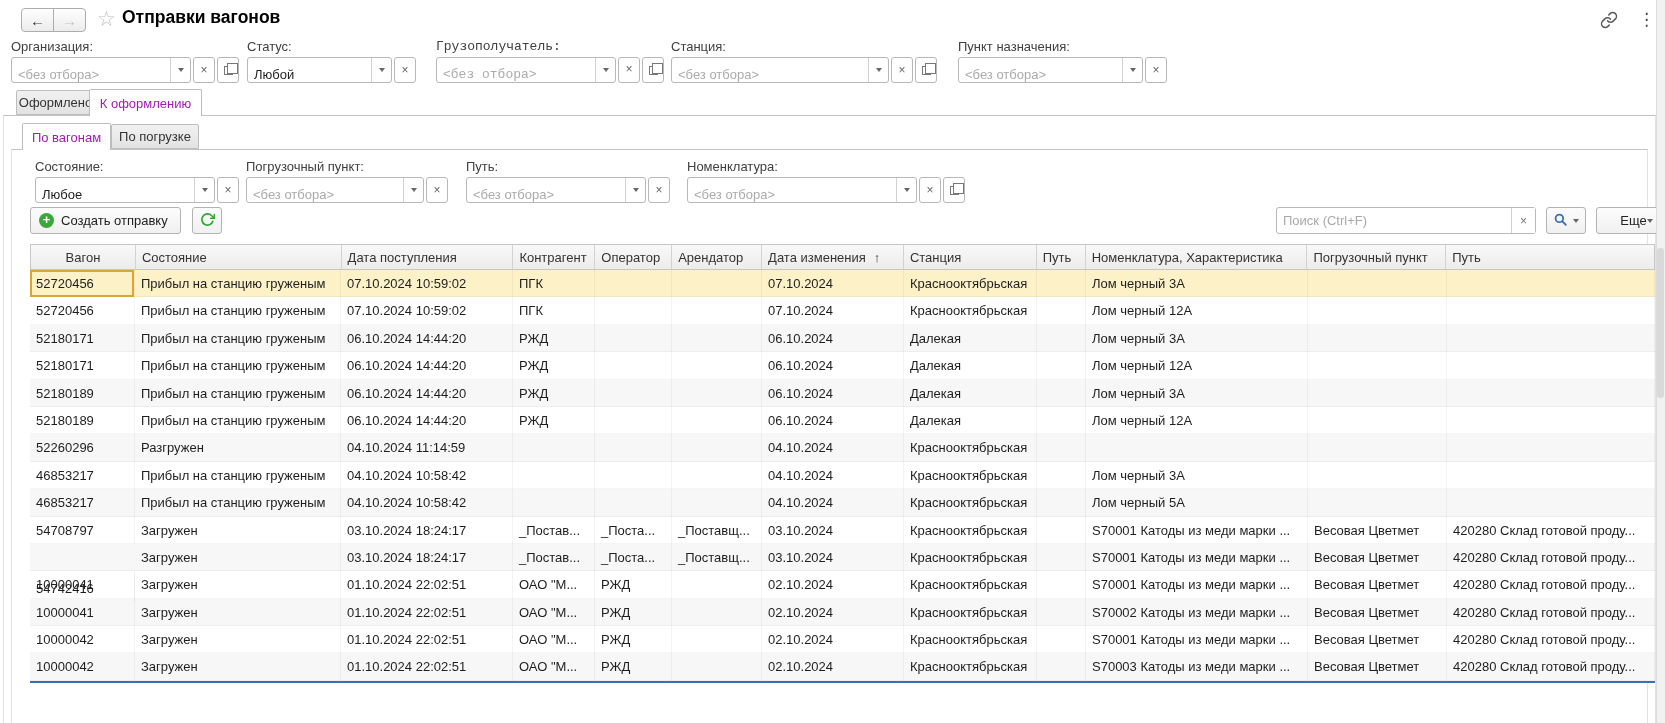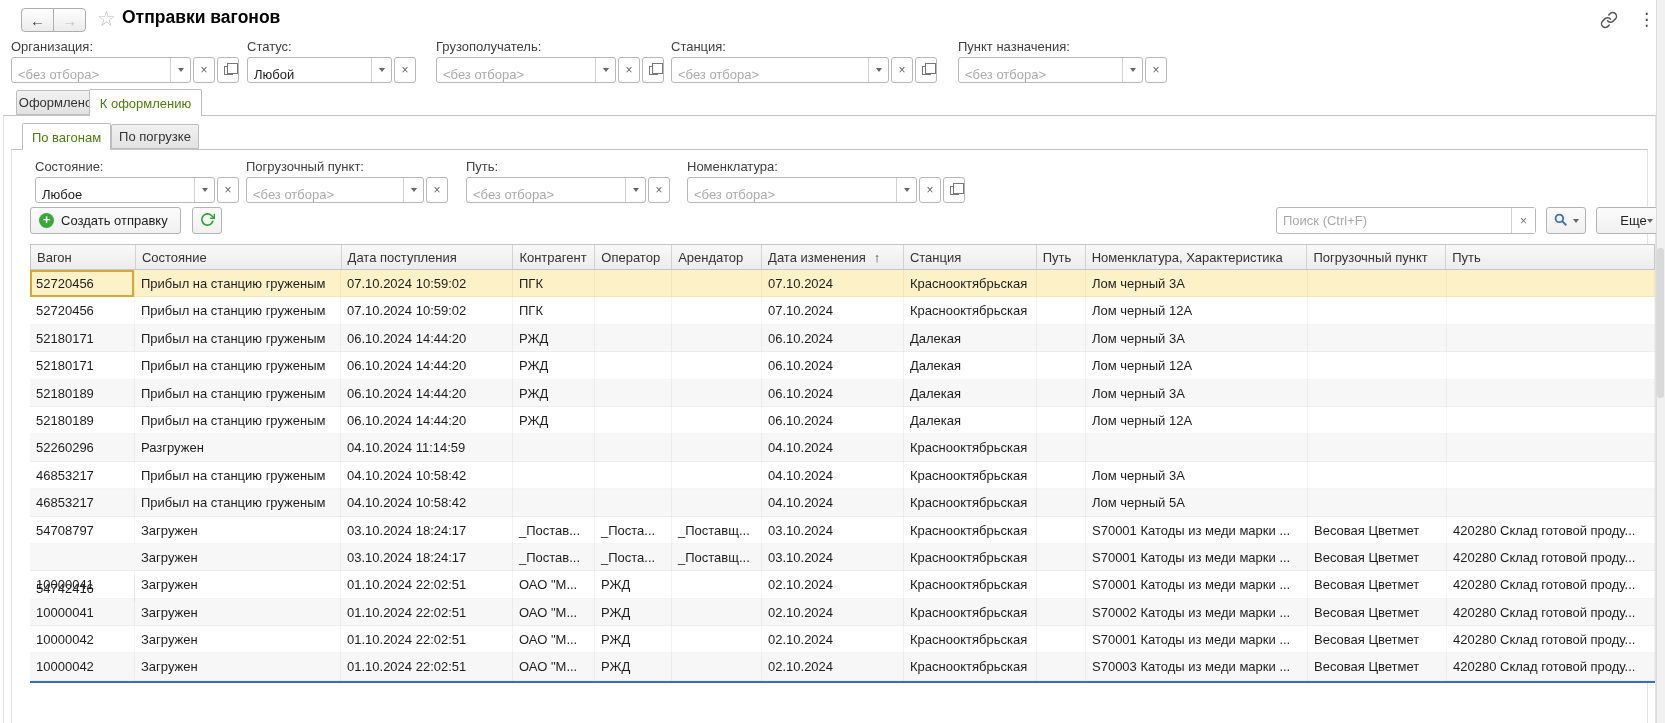--- a/index.html
+++ b/index.html
@@ -33,21 +33,21 @@
     color:#666;font-size:12px;display:flex;align-items:center;justify-content:center;cursor:default;font-family:inherit}
   .ic-copy{position:relative;width:9px;height:9px;border:1px solid #777;background:#fff;display:block}
   .ic-copy::before{content:"";position:absolute;left:2px;top:-4px;width:9px;height:9px;border:1px solid #777;background:#fff}
 
   
   .tabstrip{position:absolute;left:0;width:100%;height:27px}
   #tabs-outer{top:89px}
   #tabs-inner{top:123px}
   .tab{position:absolute;top:1px;height:25px;border:1px solid #bdbdbd;border-radius:2px 2px 0 0;
     background:linear-gradient(#f1f1f1,#e2e2e2);color:#333;display:flex;align-items:center;justify-content:center;white-space:nowrap;z-index:2;cursor:default}
-  .tab.active{top:0;height:27px;background:#fff;border-bottom:none;z-index:5;color:#4d7c0f}
+  .tab.active{top:0;height:27px;background:#fff;border-bottom:none;z-index:5;color:#a21caf}
   .pborder{position:absolute;border-top:1px solid #c3c3c3;border-left:1px solid #e3e3e3;border-right:1px solid #e3e3e3;pointer-events:none}
   #pb-outer{left:3px;top:115px;width:1653px;height:608px}
   #pb-inner{left:11px;top:149px;width:1637px;height:574px}
 
   
   #toolbar{position:absolute;top:207px;left:0;width:100%;height:28px}
   .tbtn{position:absolute;height:27px;border:1px solid #b3b3b3;border-radius:3px;background:linear-gradient(#fcfcfc,#f0f0f0);
     display:flex;align-items:center;justify-content:center;font-size:13px;color:#222;cursor:default;font-family:inherit}
   #btn-create{left:30px;padding:0 12px 0 8px;gap:7px}
   .plus{width:15px;height:15px;border-radius:50%;background:#38a838;color:#fff;font-weight:bold;font-size:13px;
@@ -119,21 +119,21 @@
       <div class="fctrl">
         <div class="combo" style="width: 145px;">
           <span class="ctext">Любой</span>
           <span class="arrowbox">
             <span class="tri"></span>
           </span>
         </div>
         <button class="fbtn">×</button>
       </div>
     </div>
-    <div class="filter" style="left: 436px;">
+    <div class="filter" style="left: 436px; font-family: Liberation Mono, monospace;">
       <div class="flabel">Грузополучатель:</div>
       <div class="fctrl">
         <div class="combo" style="width: 180px;">
           <span class="ctext placeholder">&lt;без отбора&gt;</span>
           <span class="arrowbox">
             <span class="tri"></span>
           </span>
         </div>
         <button class="fbtn">×</button>
         <button class="fbtn">
@@ -261,21 +261,21 @@
     </span>
     <span class="tri"></span>
   </button>
   <button id="btn-more" class="tbtn">
     <span>Еще</span>
     <span class="tri"></span>
   </button>
 </div>
 
 <div id="thead">
-    <div class="th" style="width: 105px;">
+    <div class="th" style="width: 105px; justify-content: center;">
       <span class="thlabel">Вагон</span>
     </div>
     <div class="th" style="width: 206px;">
       <span class="thlabel">Состояние</span>
     </div>
     <div class="th" style="width: 172px;">
       <span class="thlabel">Дата поступления</span>
     </div>
     <div class="th" style="width: 82px;">
       <span class="thlabel">Контрагент</span>

